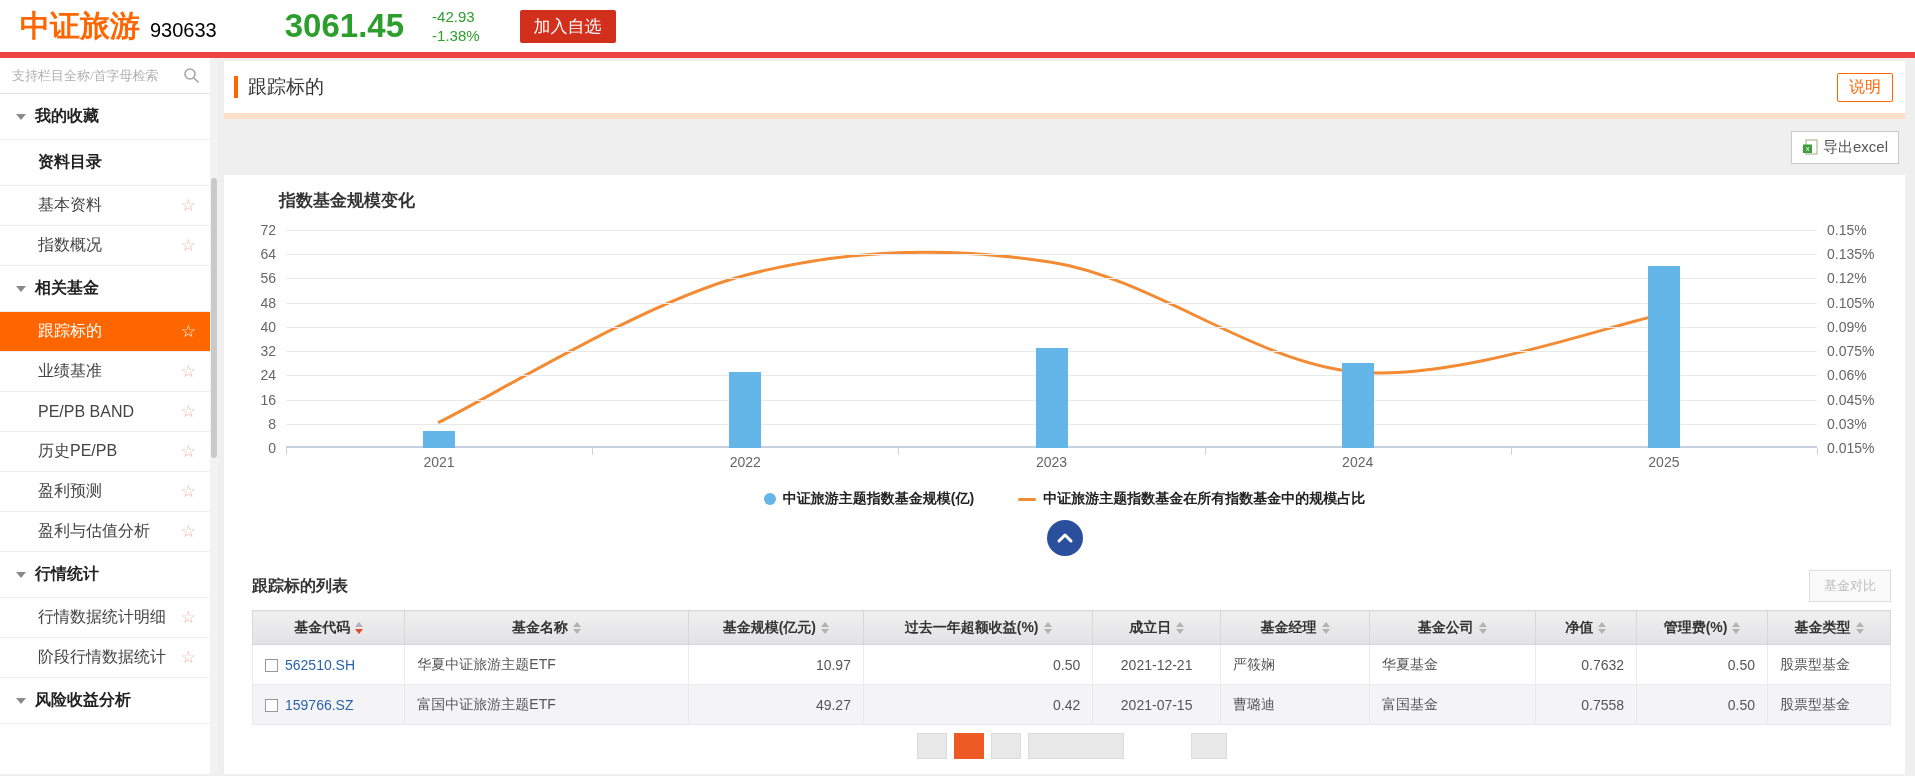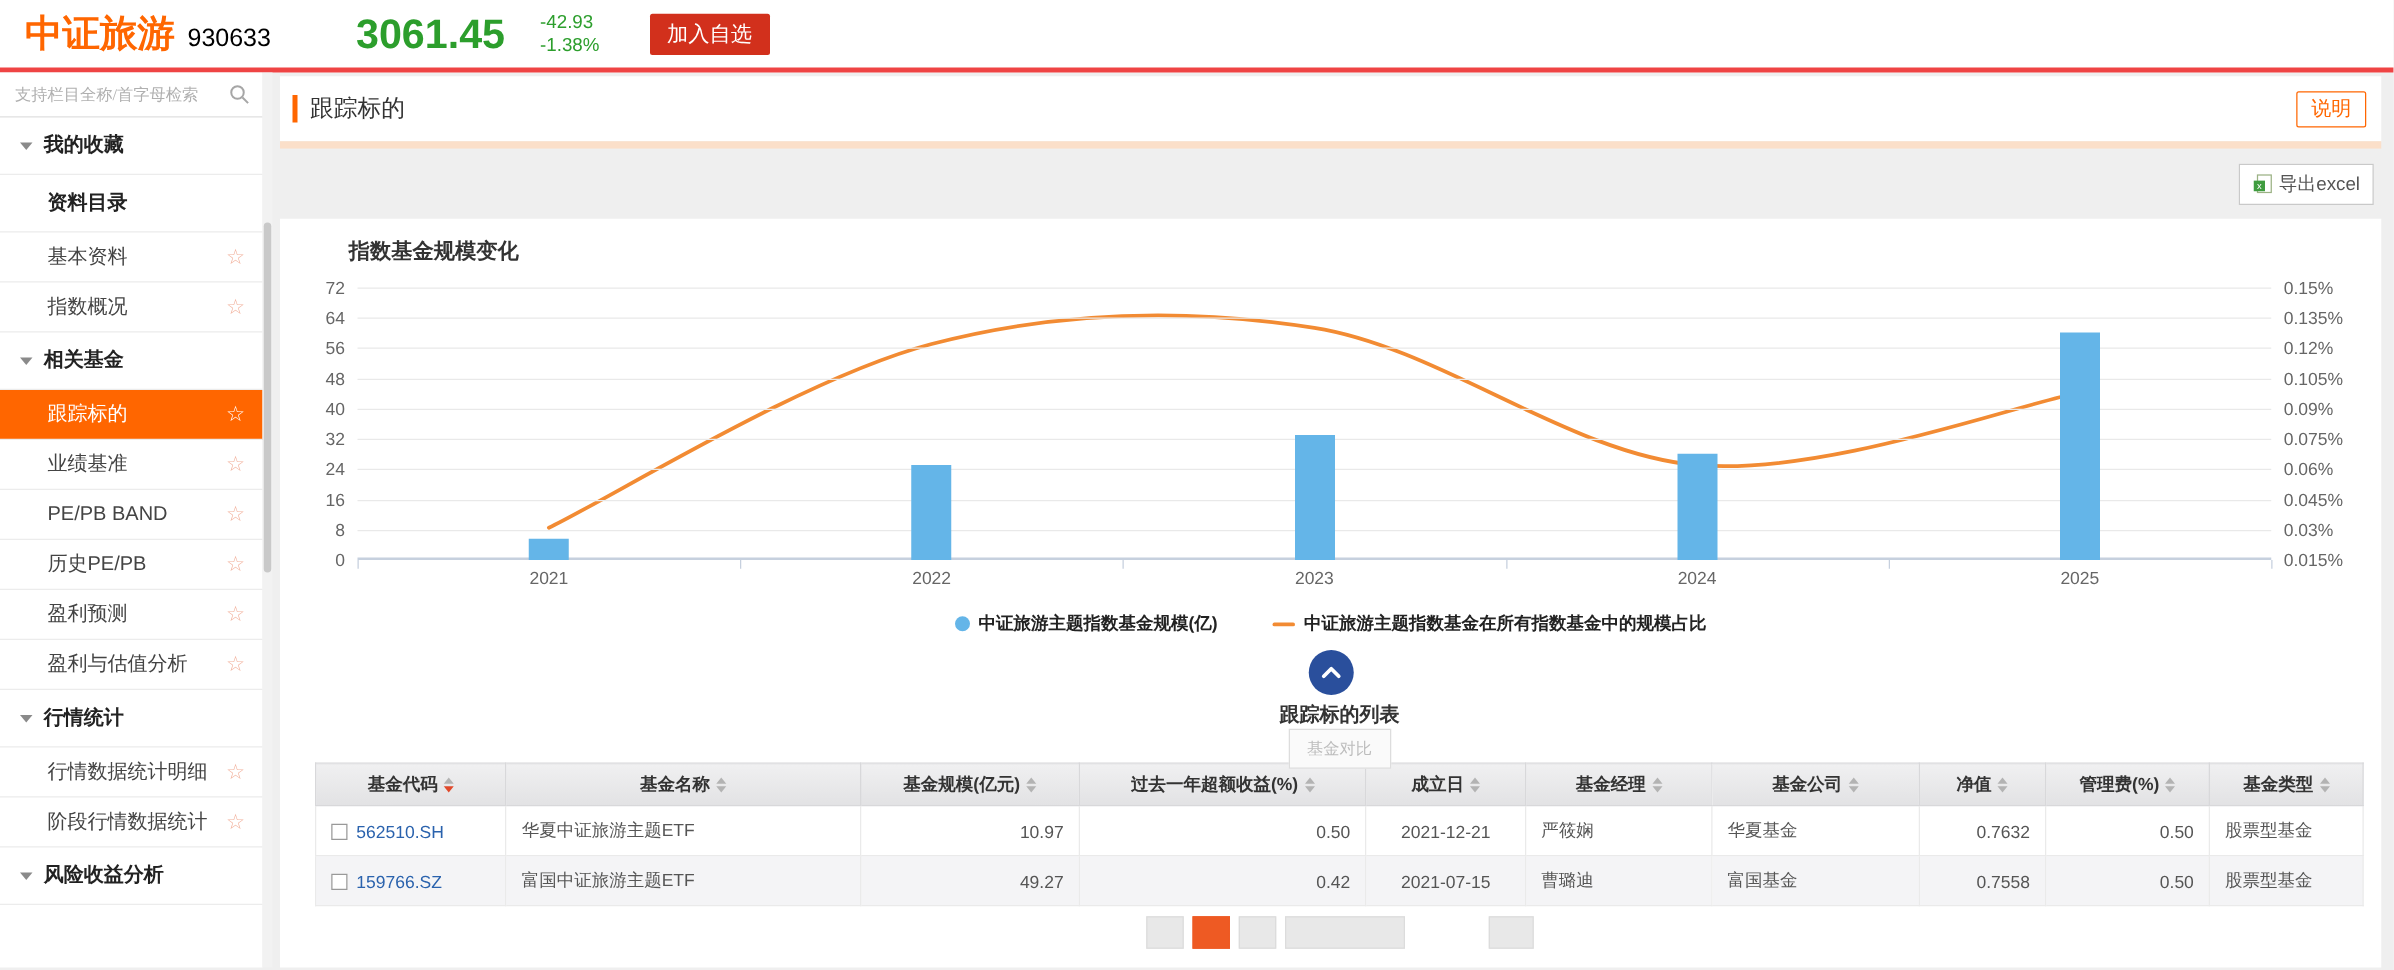--- a/index.html
+++ b/index.html
@@ -1,21 +1,21 @@
 <!DOCTYPE html>
 <html><head>
 <meta charset="utf-8">
 <style>
   * { margin:0; padding:0; box-sizing:border-box; }
   html,body { width:1915px; height:776px; }
   body { font-family:"Liberation Sans","DejaVu Sans",sans-serif; background:#efefef; }
   .page { width:1915px; height:776px; overflow:hidden; position:relative; background:#efefef; }
 
   
-  .topbar { height:58px; background:#fff; display:flex; align-items:center; padding-left:20px; border-bottom:4px solid #ef4444; }
+  .topbar { height:58px; background:#fff; display:flex; align-items:center; padding-left:20px; border-bottom:6px solid #ef4444; }
   .idx-name { font-size:30px; font-weight:bold; color:#ff6600; }
   .idx-code { font-size:20px; color:#000000; margin-left:10px; margin-top:8px; }
   .price { font-size:33px; font-weight:bold; color:#2c9e2c; margin-left:68px; }
   .chg { display:flex; flex-direction:column; margin-left:28px; font-size:15px; color:#2c9e2c; line-height:1.3; }
   .add-btn { margin-left:40px; background:#d2301c; color:#fff; font-size:17px; border:none; padding:5px 14px; border-radius:2px; cursor:pointer; font-family:inherit; }
 
   
   .body { display:flex; height:716px; }
   .sidebar { width:210px; background:#fff; flex:none; }
   .sb-scroll { width:8px; background:#f2f2f2; flex:none; position:relative; }
@@ -62,21 +62,21 @@
   .xlabels { position:relative; height:26px; margin:6px 88px 0 62px; }
   .xlabels span { position:absolute; width:80px; text-align:center; font-size:14px; color:#666; }
   .legend { display:flex; justify-content:center; gap:44px; margin-top:10px; }
   .lg-item { display:flex; align-items:center; gap:7px; font-size:14px; font-weight:bold; color:#222; cursor:pointer; }
   .lg-dot { width:12px; height:12px; border-radius:50%; background:#64b5e8; }
   .lg-dash { width:18px; height:3px; border-radius:2px; background:#f28b33; }
   .collapse-btn { width:36px; height:36px; border-radius:50%; background:#2a4f9c; border:none; margin:12px auto 0; display:flex; align-items:center; justify-content:center; cursor:pointer; }
 
   
   .list-sec { padding:0 14px 0 28px; }
-  .list-head { display:flex; align-items:center; justify-content:space-between; height:48px; margin-top:6px;flex-direction:column; }
+  .list-head { display:flex; align-items:center; justify-content:space-between; height:48px; margin-top:6px; }
   .list-title { font-size:16px; font-weight:bold; color:#333; }
   .compare-btn { background:#fafafa; border:1px solid #ddd; color:#bdbdbd; font-size:13px; padding:6px 14px; cursor:pointer; font-family:inherit; }
   table { width:100%; border-collapse:collapse; table-layout:fixed; }
   th { background:linear-gradient(#f0f0f1,#e2e2e4); border:1px solid #d8d8da; height:34px; font-size:14px; color:#333; font-weight:bold; text-align:center; cursor:pointer; white-space:nowrap; overflow:hidden; }
   td { height:40px; border:1px solid #eaeaea; font-size:14px; color:#555; padding:0 12px; white-space:nowrap; overflow:hidden; }
   tr.alt td { background:#f4f4f6; }
   .sort { display:inline-flex; flex-direction:column; gap:2px; margin-left:5px; vertical-align:middle; }
   .sort i { display:block; width:0; height:0; border-left:4px solid transparent; border-right:4px solid transparent; }
   .sort .up { border-bottom:5px solid #b3b3b3; }
   .sort .down { border-top:5px solid #b3b3b3; }

